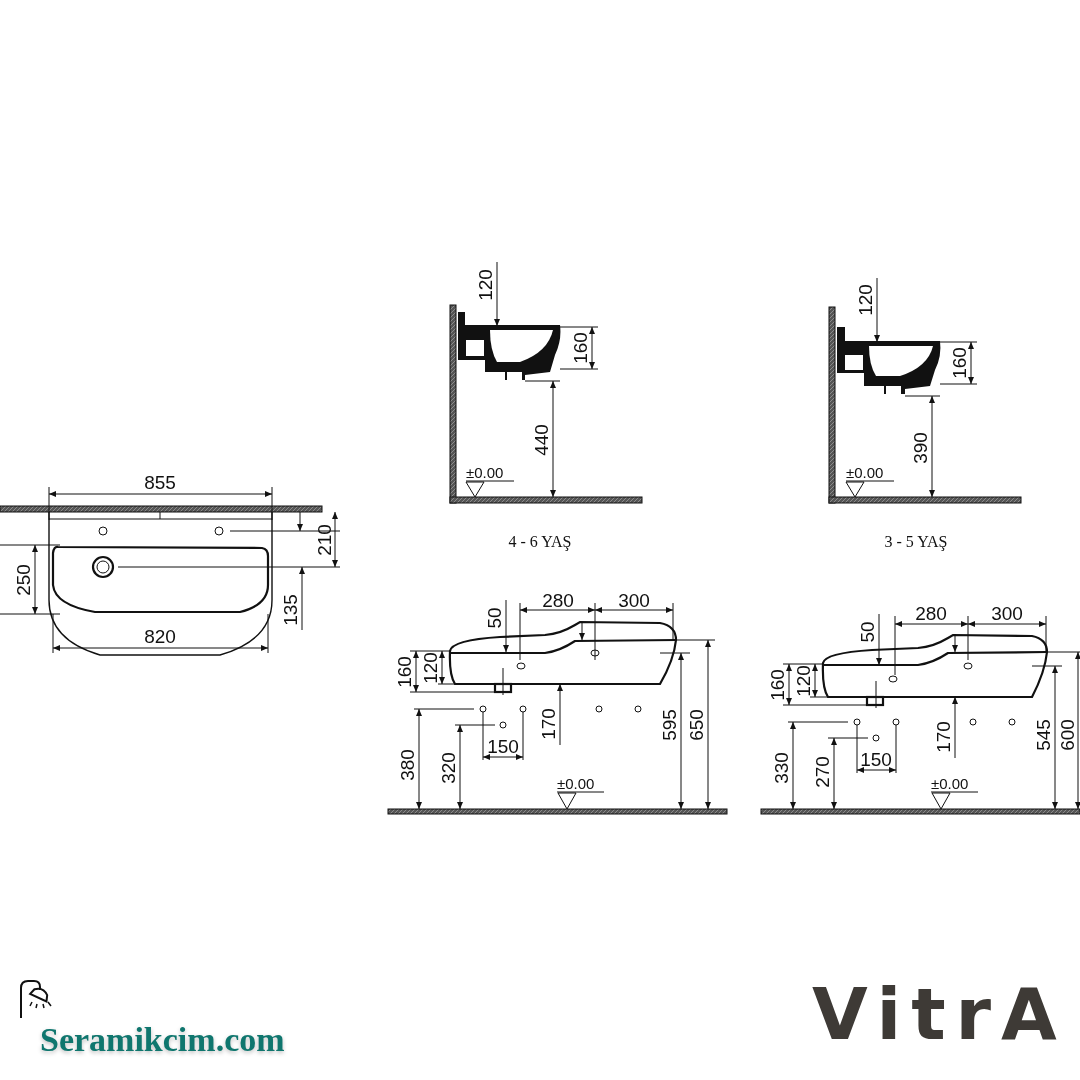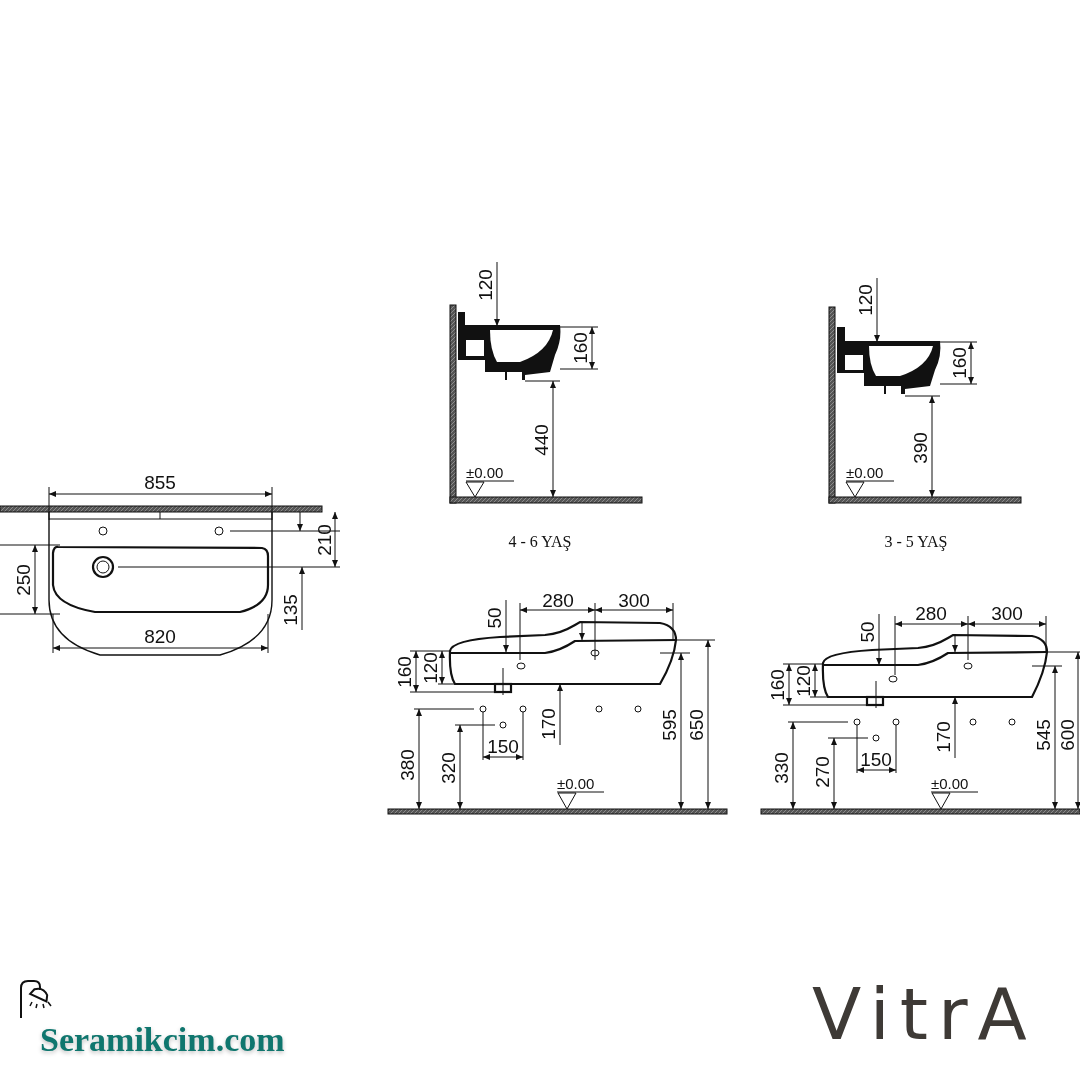--- a/index.html
+++ b/index.html
@@ -4,21 +4,21 @@
   <style>
     html, body { margin: 0; padding: 0; background: #ffffff; }
     body { width: 1080px; height: 1080px; position: relative; overflow: hidden; font-family: "Liberation Sans", sans-serif; }
     #canvas { position: absolute; left: 0; top: 0; width: 1080px; height: 1080px; }
     .dim { font-family: "Liberation Sans", sans-serif; font-size: 19px; fill: #111; }
     .caption { font-family: "Liberation Serif", serif; font-size: 16px; fill: #111; }
     .ln { stroke: #111; stroke-width: 1; fill: none; }
     .thick { stroke: #111; stroke-width: 2.2; fill: none; }
     .logo-left { position: absolute; left: 40px; top: 1005px; font-family: Liberation Serif, serif; font-weight: bold; font-size: 34px; color: #0f766e; letter-spacing: 0px; text-shadow: 0 2px 4px rgba(0,0,0,0.25); margin-top: 16px; }
     .logo-icon { position: absolute; left: 16px; top: 978px; width: 52px; height: 44px; }
-    .logo-right { position: absolute; left: 812px; top: 978px; font-family: "DejaVu Sans", sans-serif; font-size: 72px; font-weight: normal; color: #3e3a36; letter-spacing: 10px; line-height: 1; }
+    .logo-right { position: absolute; left: 812px; top: 978px; font-family: "DejaVu Sans", sans-serif; font-size: 72px; font-weight: bold; color: #3e3a36; letter-spacing: 10px; line-height: 1; }
   </style>
 </head>
 <body>
 
 <svg id="canvas" viewBox="0 0 1080 1080" xmlns="http://www.w3.org/2000/svg">
   <defs>
     <marker id="arr" markerWidth="8" markerHeight="8" refX="7" refY="3" orient="auto" markerUnits="userSpaceOnUse">
       <path d="M0,0 L7,3 L0,6 z" fill="#111"></path>
     </marker>
     <marker id="arrs" markerWidth="8" markerHeight="8" refX="0" refY="3" orient="auto" markerUnits="userSpaceOnUse">

